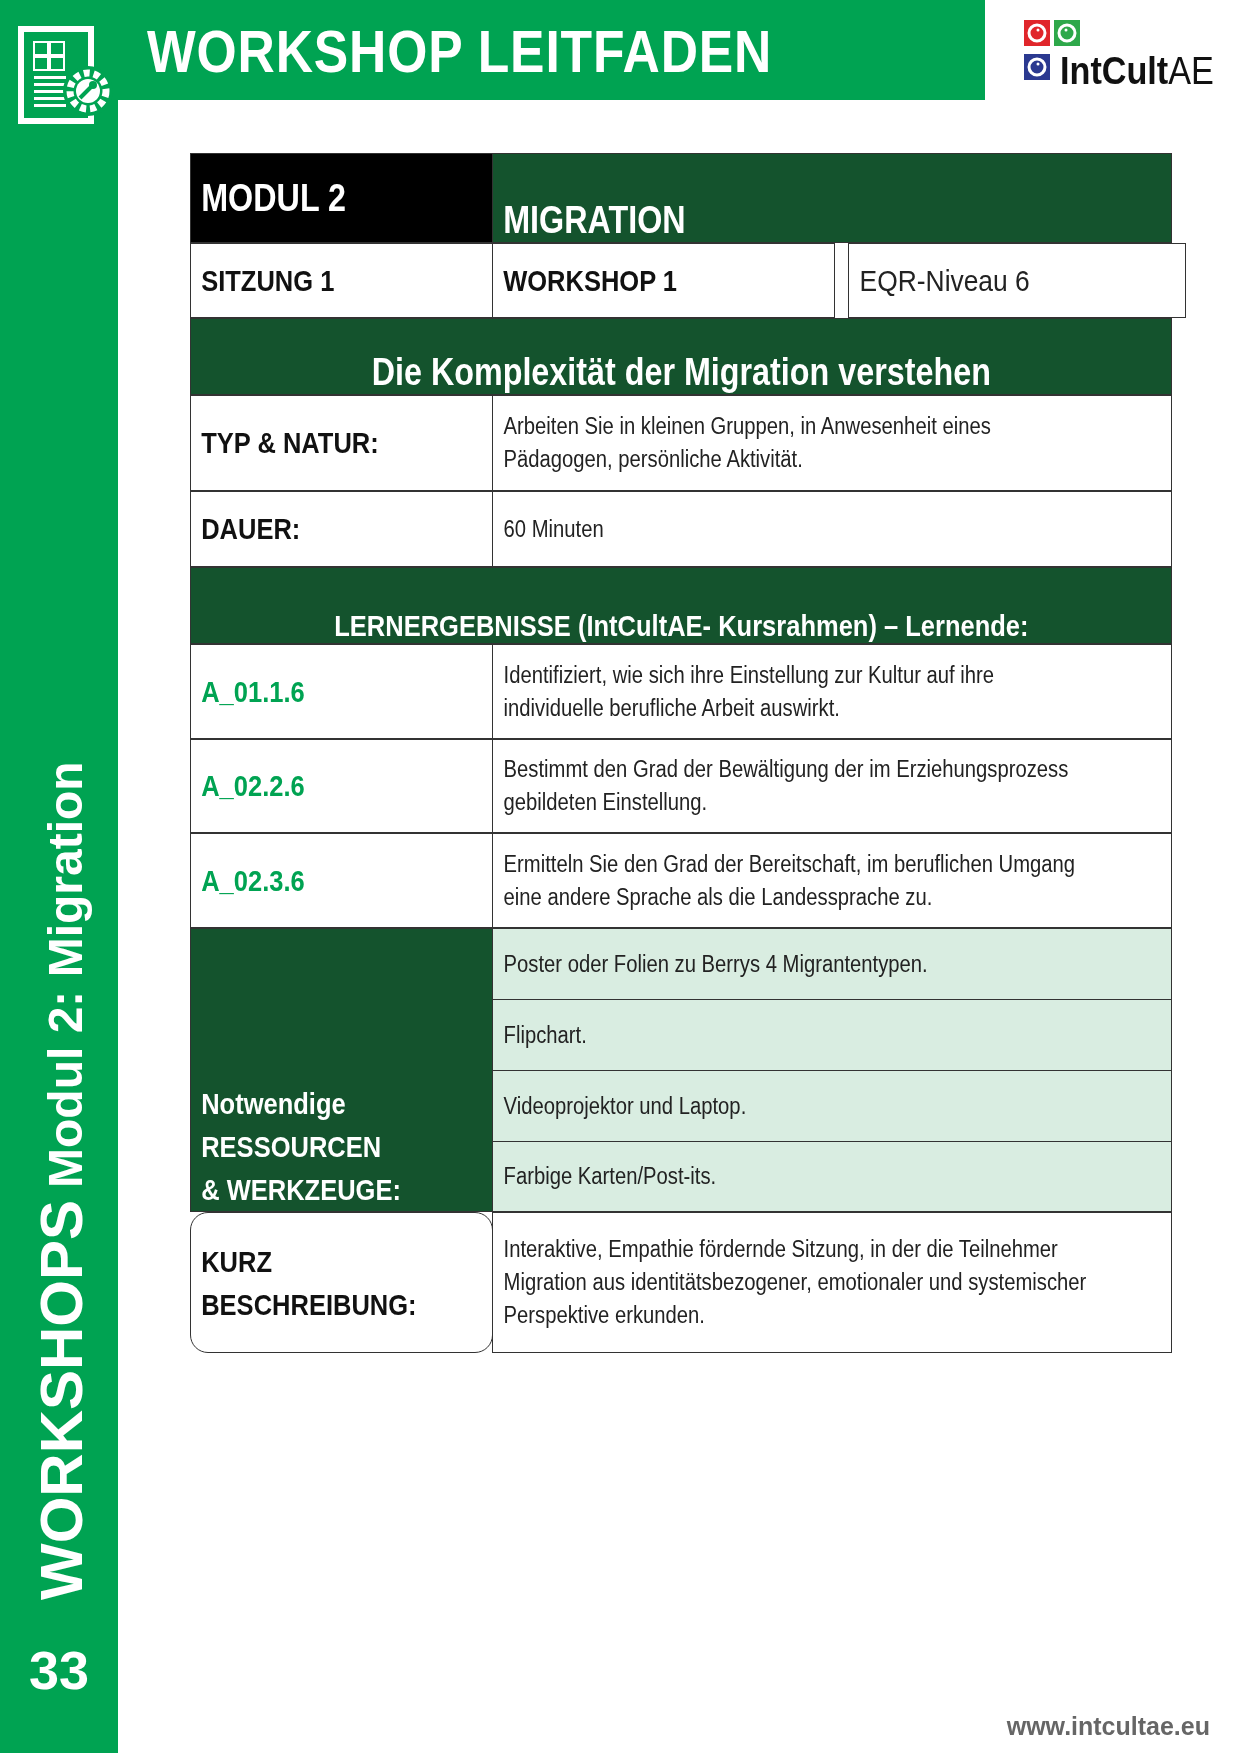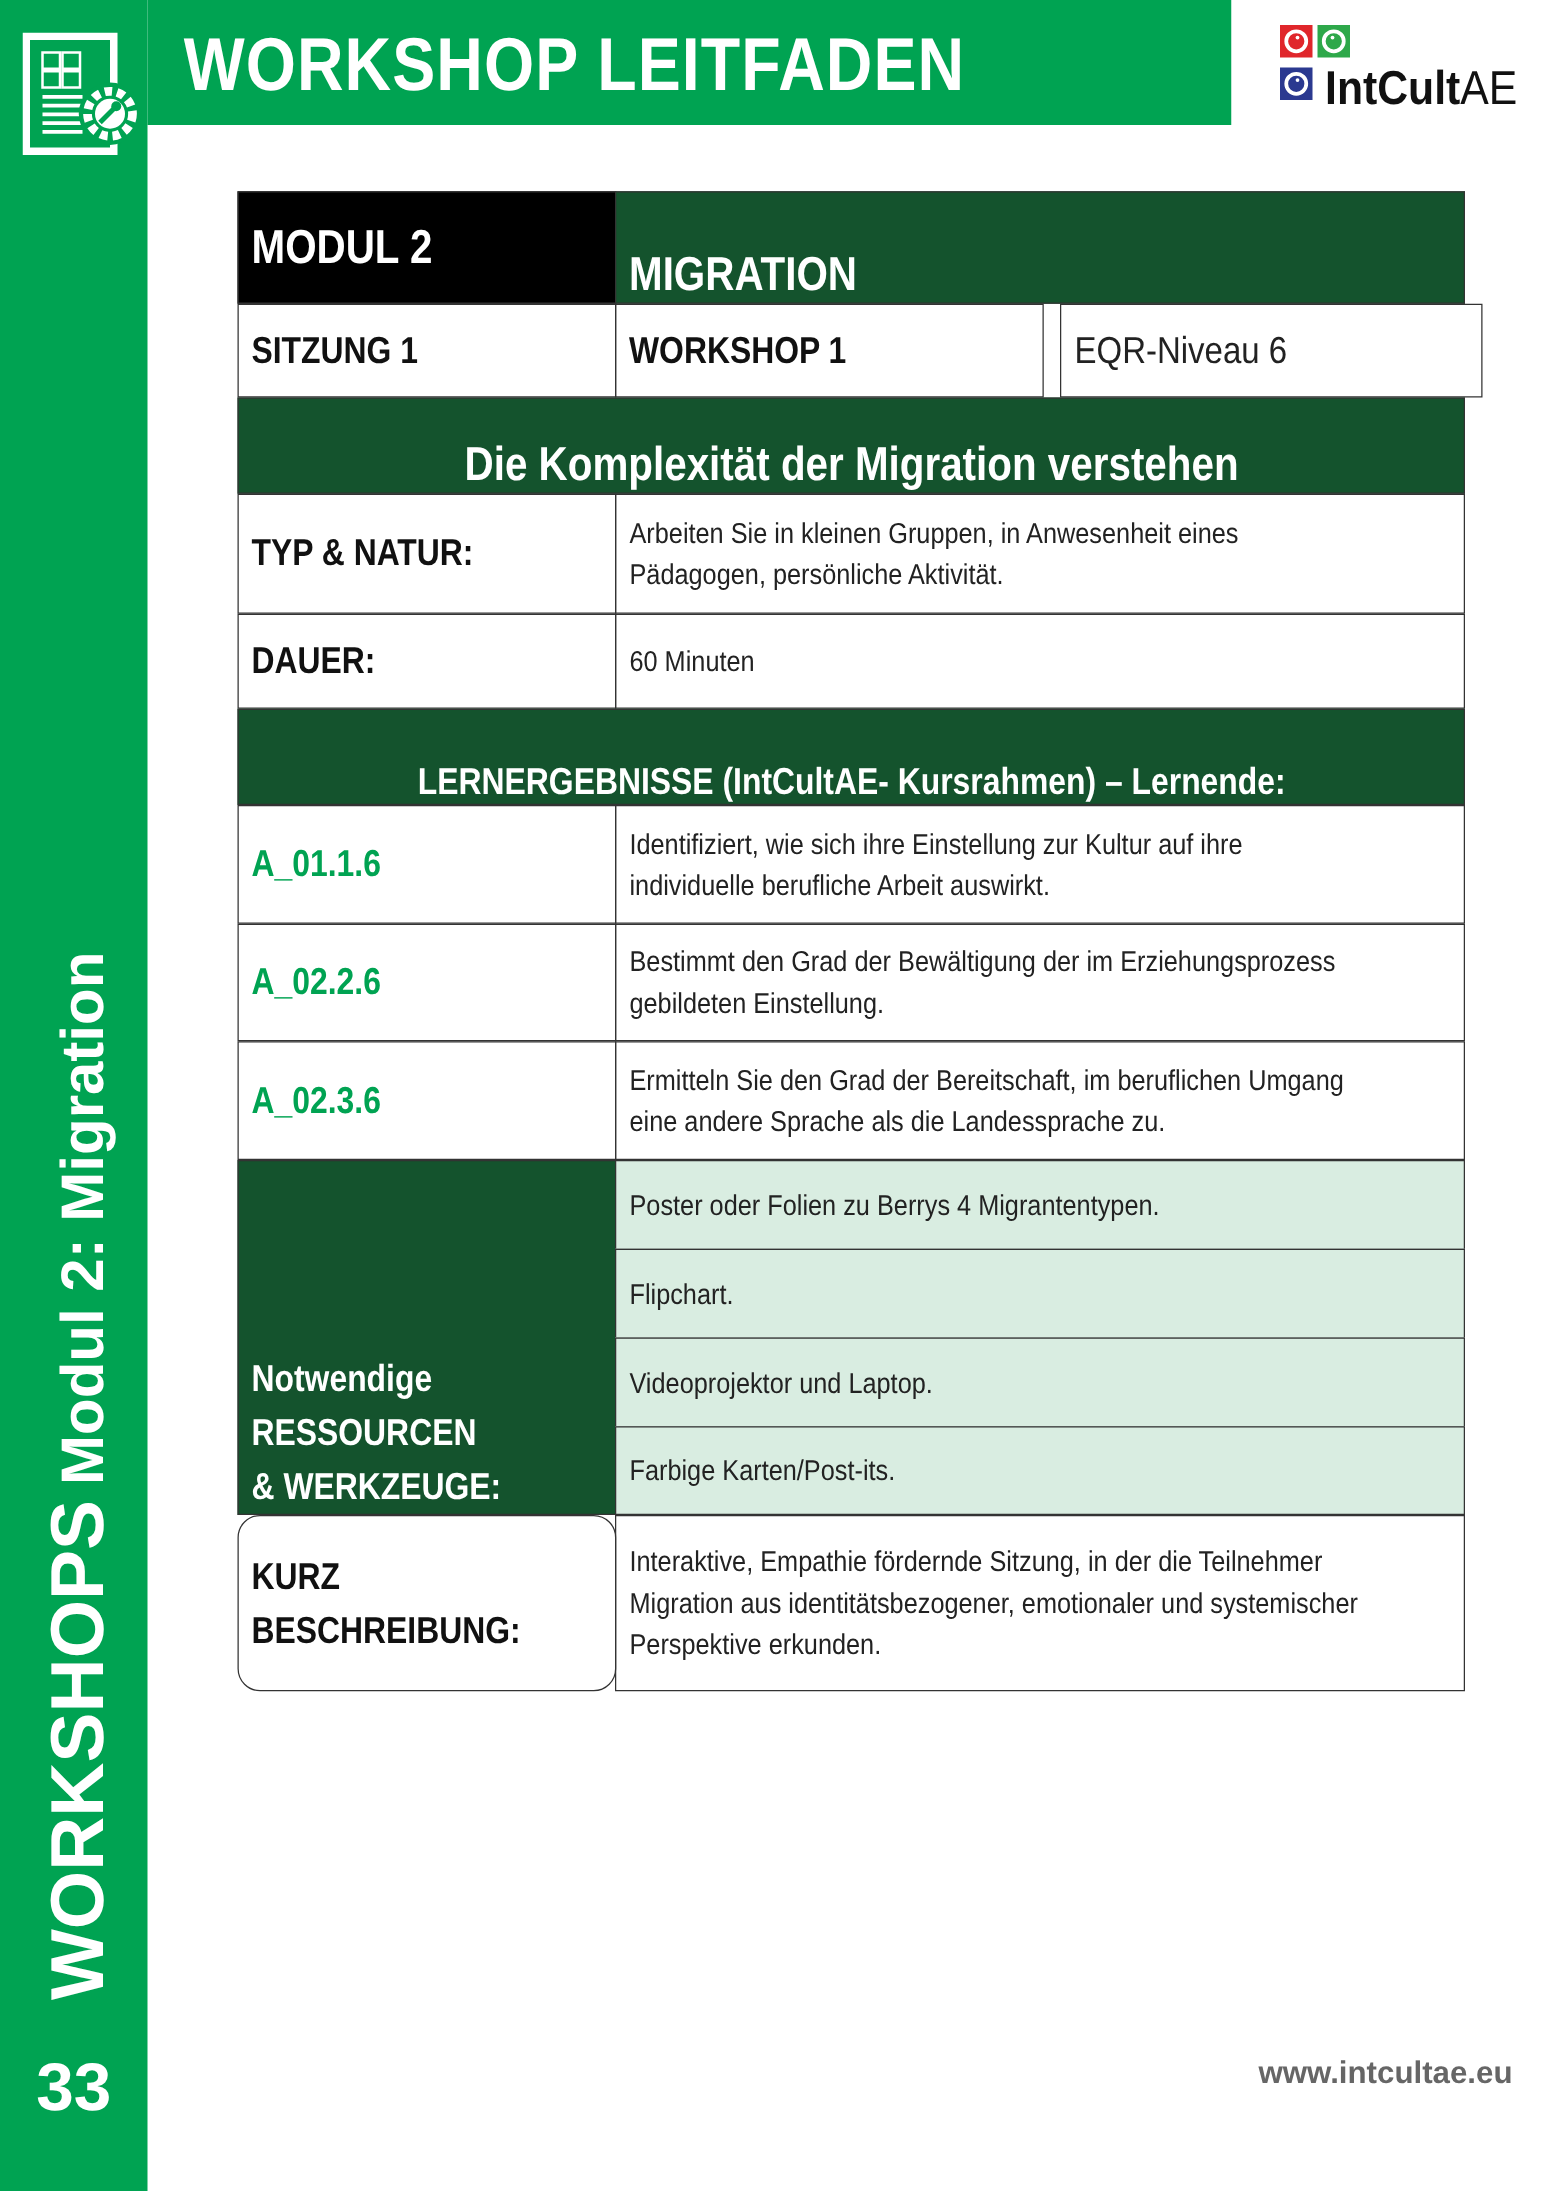--- a/index.html
+++ b/index.html
@@ -9,21 +9,21 @@
   .header-title{position:absolute;left:147px;top:12px;height:80px;line-height:80px;color:#fff;font-weight:bold;font-size:60px;letter-spacing:1px;transform:scaleX(0.86);transform-origin:left center;white-space:nowrap;}
   .doc-icon{position:absolute;left:18px;top:26px;width:100px;height:104px;}
   .logo{position:absolute;left:1024px;top:20px;width:190px;height:70px;}
   .logo .sq{position:absolute;width:26px;height:26px;}
   .logo .word{position:absolute;left:36px;top:31px;font-size:38px;line-height:40px;color:#111;white-space:nowrap;transform:scaleX(0.9);transform-origin:left center;}
   .logo .word b{font-weight:bold;}
   .vert{position:absolute;left:27px;top:1600px;transform:rotate(-90deg);transform-origin:left top;white-space:nowrap;color:#fff;font-weight:bold;}
   .vert .v1{font-size:60px;}
   .vert .v2{font-size:48px;margin-left:12px;}
   .page-num{position:absolute;left:0;width:118px;top:1640px;text-align:center;color:#fff;font-weight:bold;font-size:54px;line-height:60px;}
-  .website{position:absolute;right:30px;top:1644px;color:#666;font-weight:bold;font-size:25px;}
+  .website{position:absolute;right:30px;top:1712px;color:#666;font-weight:bold;font-size:25px;}
 
   .tbl{position:absolute;left:190px;top:153px;width:982px;}
   .row{position:absolute;left:0;width:982px;box-sizing:border-box;}
   .cell{position:absolute;top:0;box-sizing:border-box;border:1.5px solid #333;display:flex;align-items:center;overflow:hidden;}
   .lbl{font-weight:bold;font-size:30px;color:#111;padding-left:12px;white-space:nowrap;transform:scaleX(0.85);transform-origin:left center;}
   .txt{font-size:23px;color:#222;padding-left:12px;line-height:33px;transform:scaleX(0.88);transform-origin:left center;width:115%;}
   .green{background:#14532d;align-items:flex-end;}
   .black{background:#000;}
   .pale{background:#d9ede1;}
   .white-t{color:#fff;}

